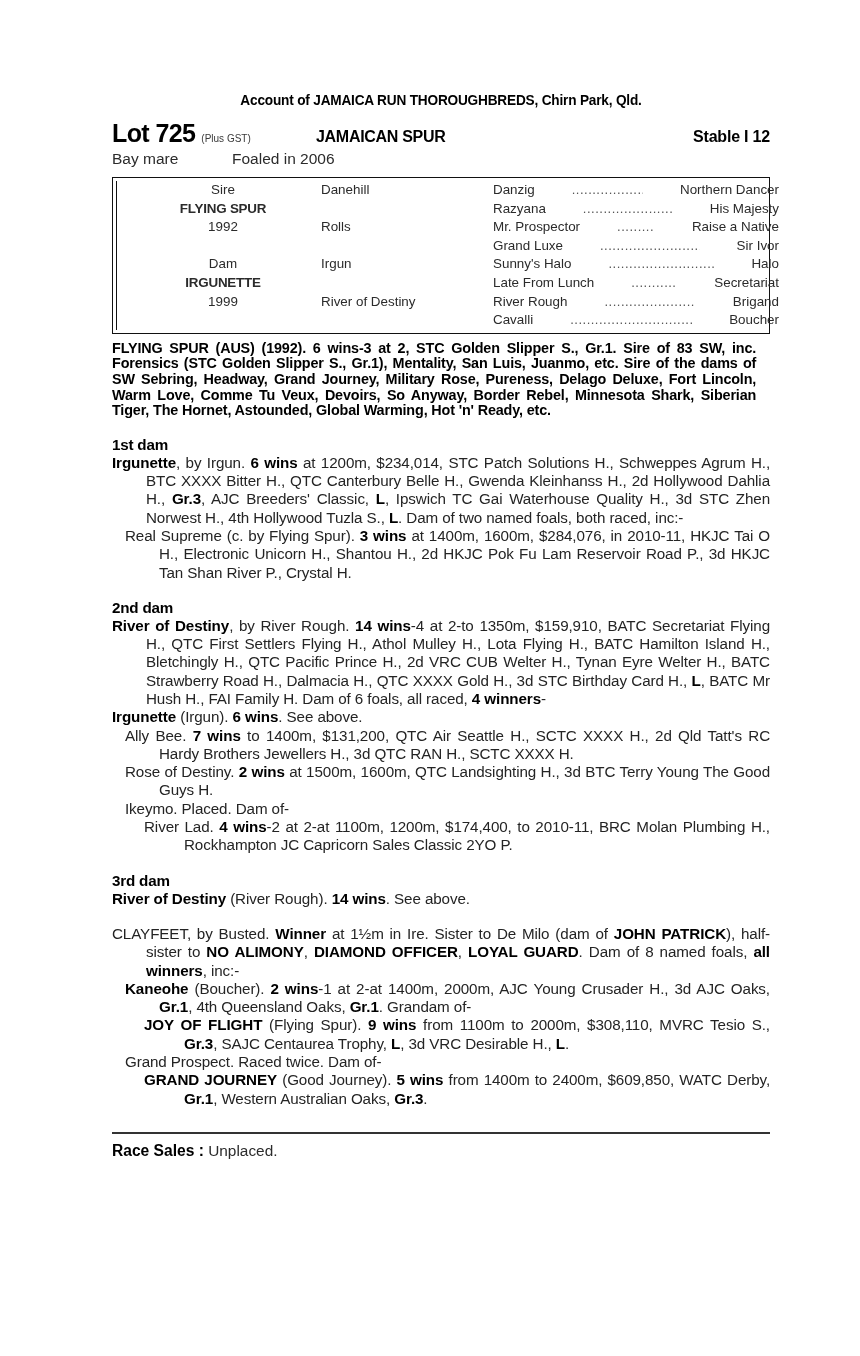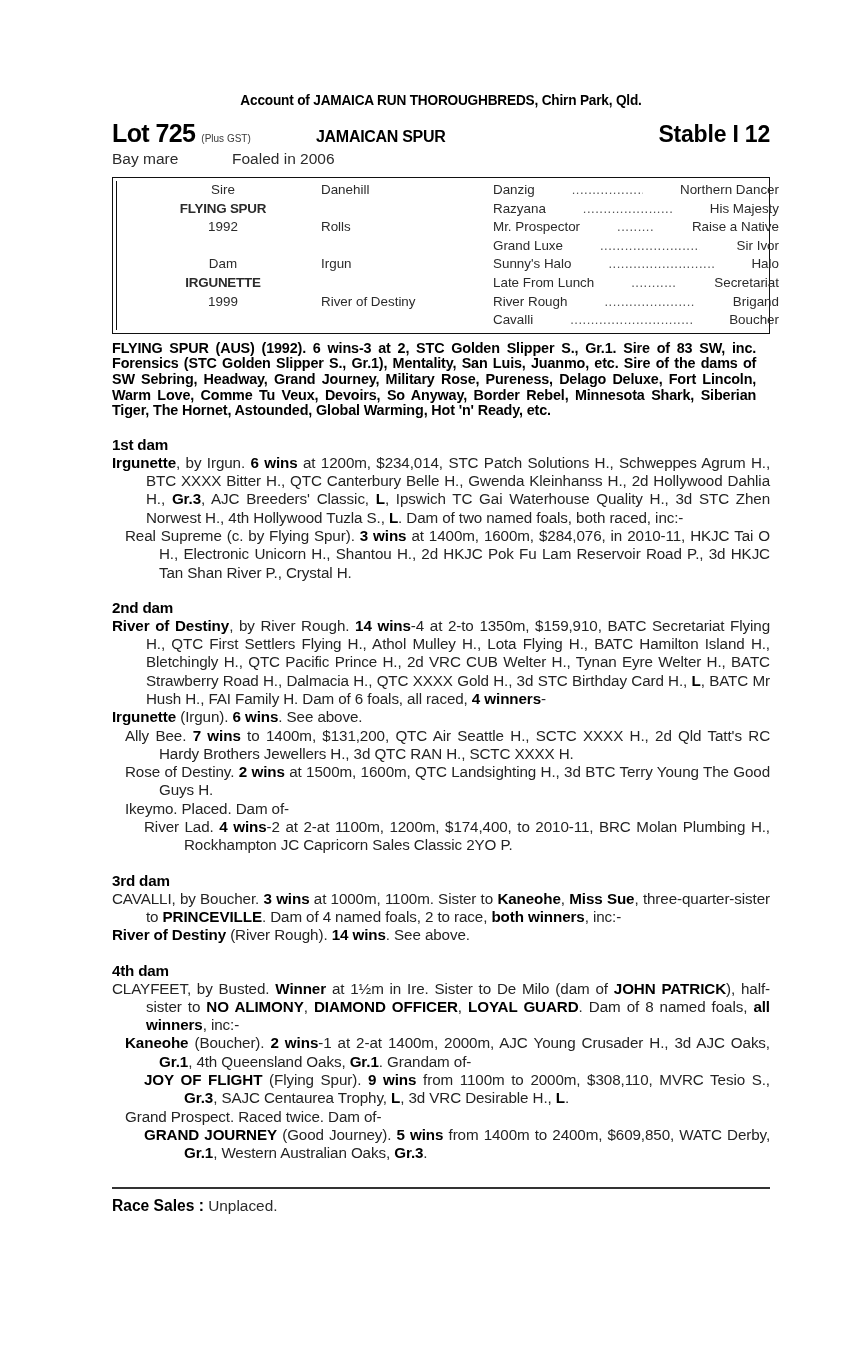--- a/index.html
+++ b/index.html
@@ -58,21 +58,21 @@
   }
   .horse-name {
     font-size: 16px;
     font-weight: bold;
     letter-spacing: -0.3px;
     flex: 1 1 auto;
     text-align: left;
     padding-left: 8px;
   }
   .stable {
-    font-size: 23px;
+    font-size: 16px;
     font-weight: bold;
     letter-spacing: -0.2px;
     text-align: right;
     white-space: nowrap;
     flex: 0 0 auto;
   }
   .desc-row {
     display: flex;
     align-items: baseline;
     margin-top: 5px;
@@ -313,25 +313,23 @@
         <div class="dam-head">2nd dam</div>
         <p class="e lvl0 hang"><b>River of Destiny</b>, by River Rough. <b>14 wins</b>-4 at 2-to 1350m, $159,910, BATC Secretariat Flying H., QTC First Settlers Flying H., Athol Mulley H., Lota Flying H., BATC Hamilton Island H., Bletchingly H., QTC Pacific Prince H., 2d VRC CUB Welter H., Tynan Eyre Welter H., BATC Strawberry Road H., Dalmacia H., QTC XXXX Gold H., 3d STC Birthday Card H., <b>L</b>, BATC Mr Hush H., FAI Family H. Dam of 6 foals, all raced, <b>4 winners</b>-</p>
         <p class="e lvl0 hang"><b>Irgunette</b> (Irgun). <b>6 wins</b>. See above.</p>
         <p class="e lvl1">Ally Bee. <b>7 wins</b> to 1400m, $131,200, QTC Air Seattle H., SCTC XXXX H., 2d Qld Tatt's RC Hardy Brothers Jewellers H., 3d QTC RAN H., SCTC XXXX H.</p>
         <p class="e lvl1">Rose of Destiny. <b>2 wins</b> at 1500m, 1600m, QTC Landsighting H., 3d BTC Terry Young The Good Guys H.</p>
         <p class="e lvl1">Ikeymo. Placed. Dam of-</p>
         <p class="e lvl2">River Lad. <b>4 wins</b>-2 at 2-at 1100m, 1200m, $174,400, to 2010-11, BRC Molan Plumbing H., Rockhampton JC Capricorn Sales Classic 2YO P.</p>
       </div>
       <div class="dam-block">
         <div class="dam-head">3rd dam</div>
-        <p class="e lvl0 hang">CAVALLI, by Boucher. <b>3 wins</b> at 1000m, 1100m. Sister to <b>Kaneohe</b>, <b>Miss Sue</b>, three-quarter-sister to <b>PRINCEVILLE</b>. Dam of 4 named foals, 2 to race, <b>both winners</b>, inc:-</p>
         <p class="e lvl0 hang"><b>River of Destiny</b> (River Rough). <b>14 wins</b>. See above.</p>
       </div>
       <div class="dam-block">
-        <div class="dam-head">4th dam</div>
         <p class="e lvl0 hang">CLAYFEET, by Busted. <b>Winner</b> at 1½m in Ire. Sister to De Milo (dam of <b>JOHN PATRICK</b>), half-sister to <b>NO ALIMONY</b>, <b>DIAMOND OFFICER</b>, <b>LOYAL GUARD</b>. Dam of 8 named foals, <b>all winners</b>, inc:-</p>
         <p class="e lvl1"><b>Kaneohe</b> (Boucher). <b>2 wins</b>-1 at 2-at 1400m, 2000m, AJC Young Crusader H., 3d AJC Oaks, <b>Gr.1</b>, 4th Queensland Oaks, <b>Gr.1</b>. Grandam of-</p>
         <p class="e lvl2"><b>JOY OF FLIGHT</b> (Flying Spur). <b>9 wins</b> from 1100m to 2000m, $308,110, MVRC Tesio S., <b>Gr.3</b>, SAJC Centaurea Trophy, <b>L</b>, 3d VRC Desirable H., <b>L</b>.</p>
         <p class="e lvl1">Grand Prospect. Raced twice. Dam of-</p>
         <p class="e lvl2"><b>GRAND JOURNEY</b> (Good Journey). <b>5 wins</b> from 1400m to 2400m, $609,850, WATC Derby, <b>Gr.1</b>, Western Australian Oaks, <b>Gr.3</b>.</p>
       </div>
     </div>
 
   <div class="rr-rule"></div>
   <div class="race-record">

